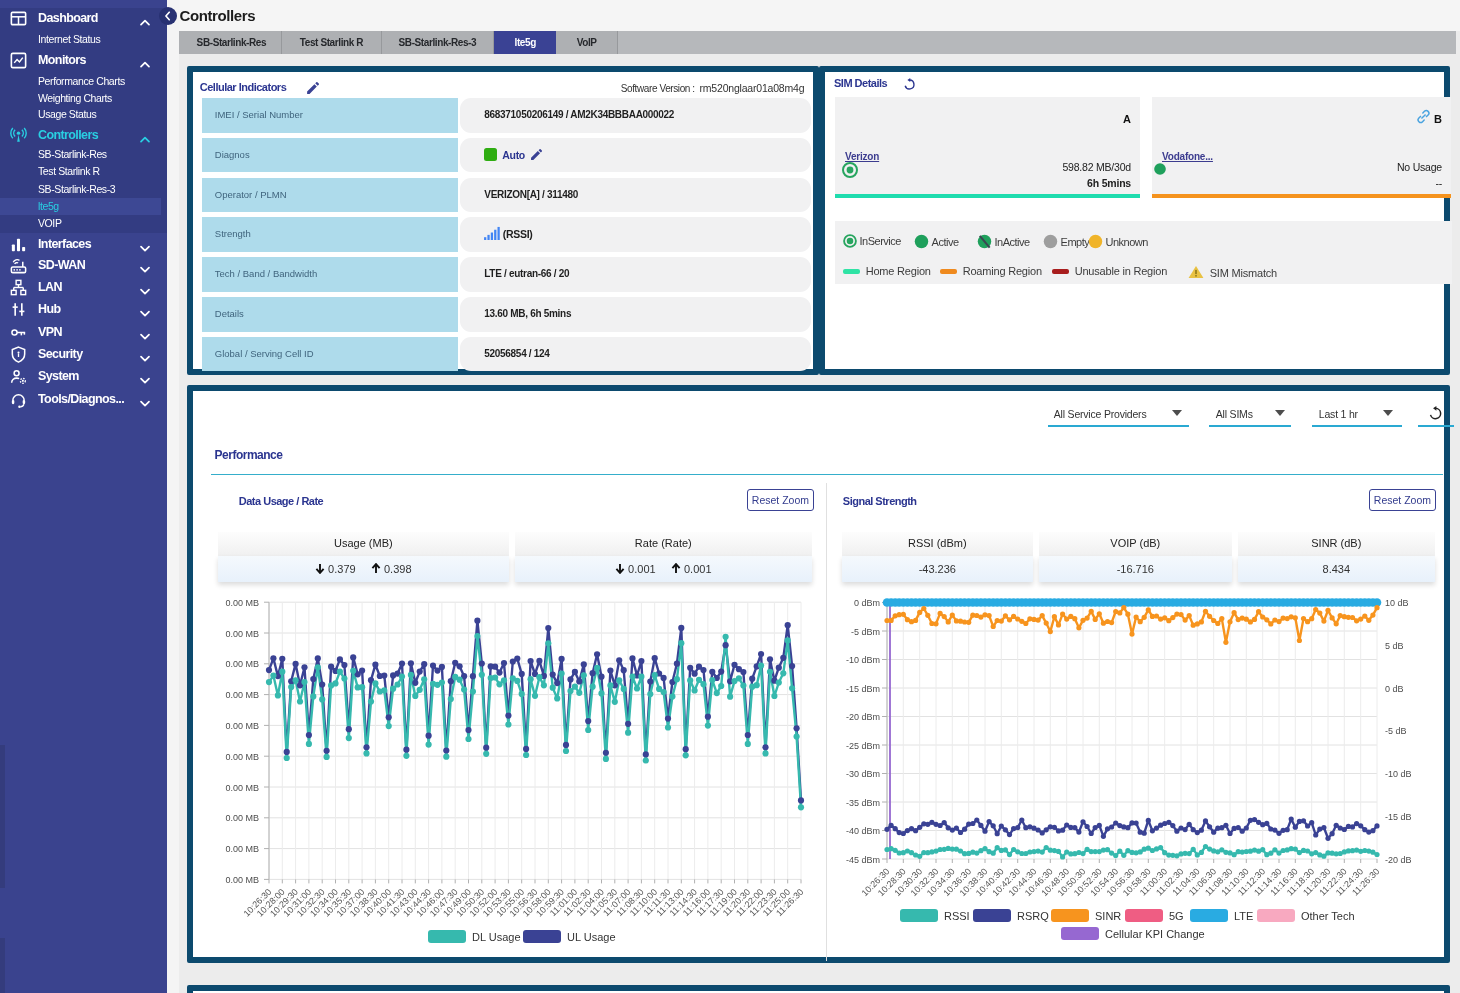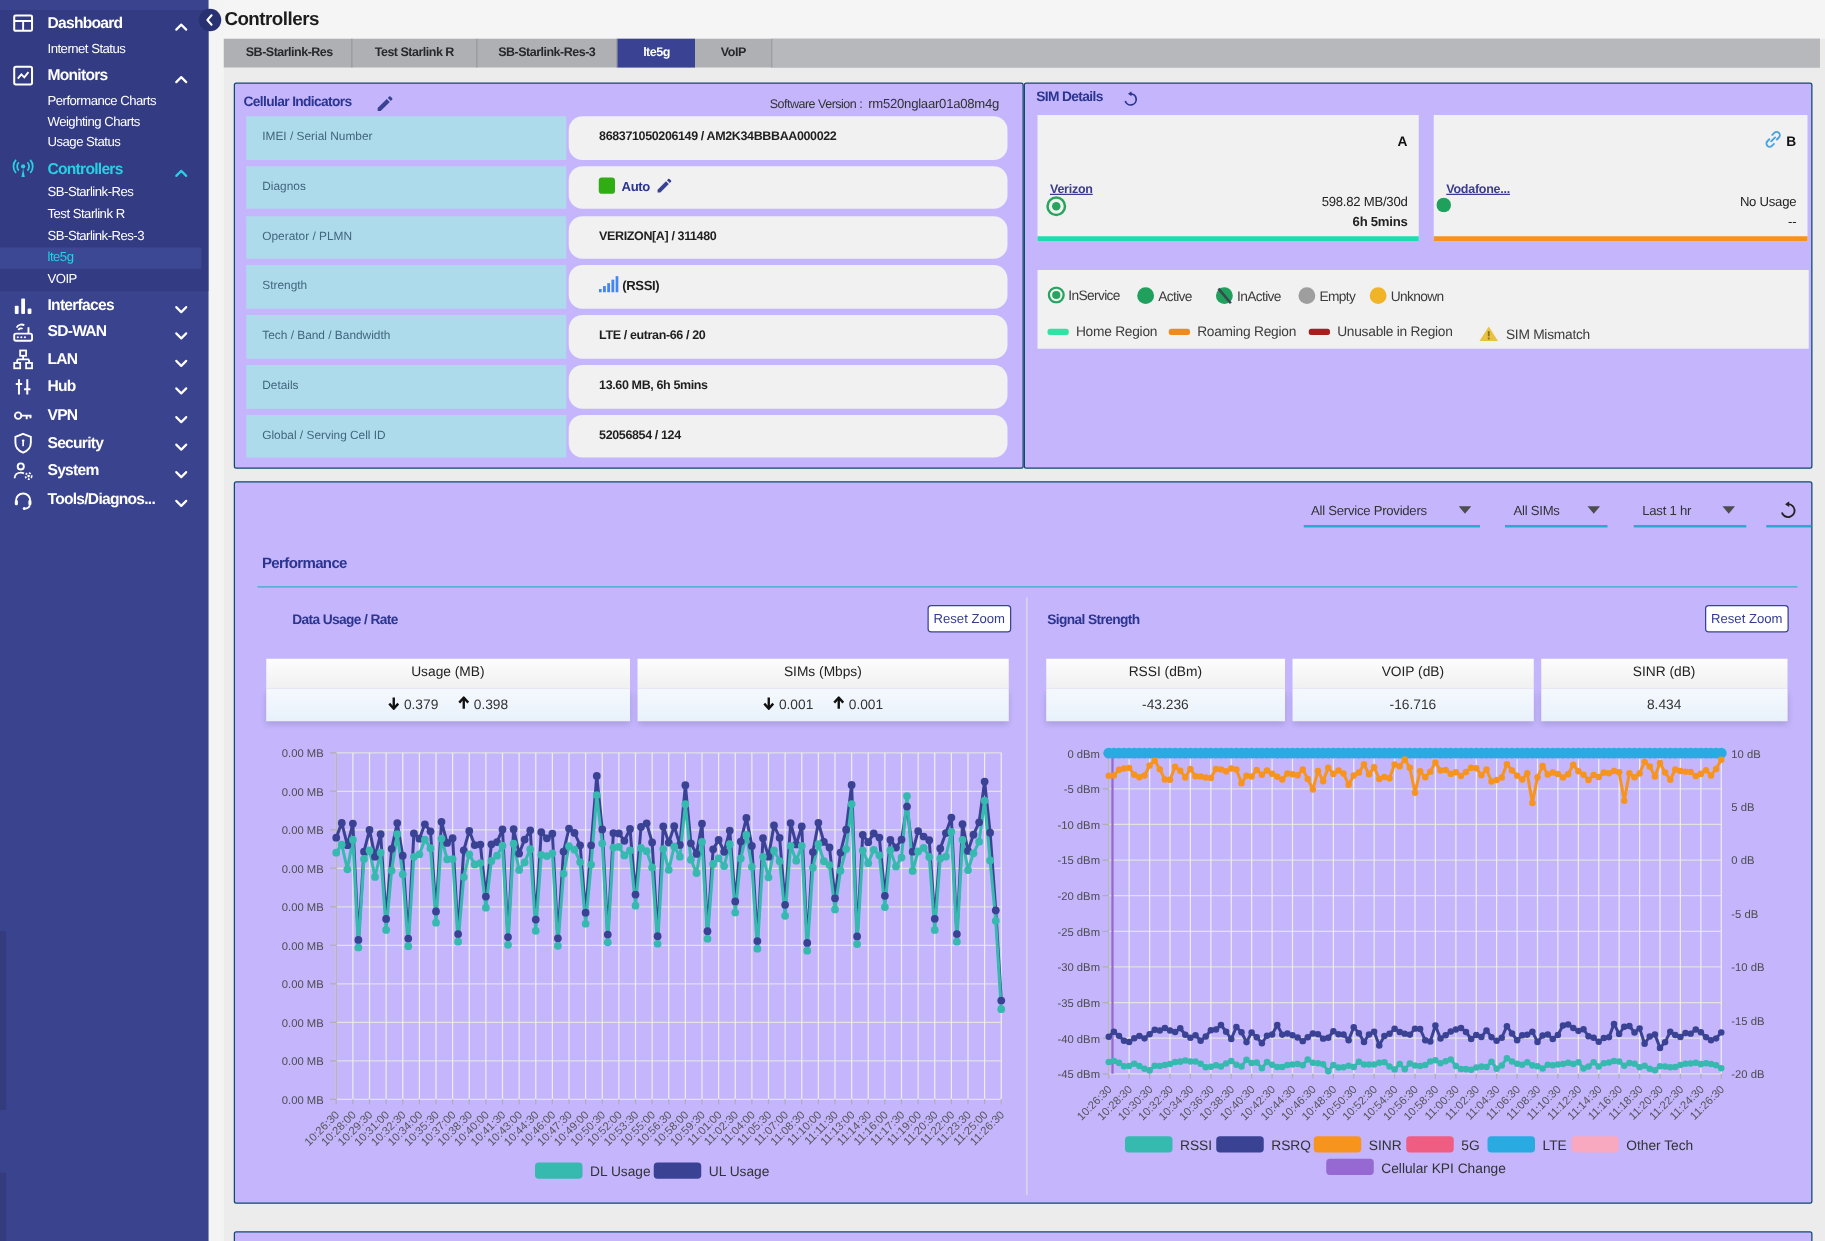--- a/index.html
+++ b/index.html
@@ -21,21 +21,21 @@
 #sidebar .lstripe2 { position:absolute; left:0; top:938px; width:5px; height:55px; background:#343c7d; }
 
 
 #content { position:absolute; left:179px; top:0; width:1281px; height:993px; background:#ececec; }
 #topbar { position:absolute; left:0; top:0; width:1281px; height:31px; background:#f5f5f5; }
 #pagetitle { position:absolute; left:0.5px; top:7px; font-size:15px; font-weight:bold; letter-spacing:-0.4px; color:#1c1c1c; }
 #tabbar { position:absolute; left:0; top:31px; width:1277px; height:23px; background:#aeb0b3; }
 .tab { position:absolute; top:0; height:23px; line-height:23px; text-align:center; font-size:10px; font-weight:bold; letter-spacing:-0.4px; color:#26282c; border-right:1px solid #97999c; }
 .tab.active { background:#3a4294; color:#fff; border-right:none; }
 
-.card { position:absolute; background:#c4b5fd; border:1px solid #0c4a6e; border-radius:2px; }
+.card { position:absolute; background:#ffffff; border:6px solid #0c4a6e; border-radius:2px; }
 .navy { color:#2b3590; }
 
 
 .trow { position:absolute; left:9px; width:800px; height:34.5px; }
 .trow .tl { position:absolute; left:0; top:0; width:256px; height:34.5px; background:#aedbeb; color:#40657e; font-size:9.5px; line-height:34.5px; padding-left:13px; }
 .trow .tr2 { position:absolute; left:258.5px; top:0; width:351px; height:34.5px; background:#f1f1f2; font-size:10px; font-weight:bold; letter-spacing:-0.3px; color:#1f1f1f; line-height:34.5px; padding-left:24px; white-space:nowrap;border-radius:11px; }
 
 
 .simcard { position:absolute; top:25px; height:101px; background:#f1f1f2; }
 .simname { position:absolute; left:10px; top:21px; font-size:10px; font-weight:bold; letter-spacing:-0.2px; color:#3c3c8f; text-decoration:underline;margin-top:33px; }
@@ -333,21 +333,21 @@
         <div class="leg1item" style="left:79px;top:13px;"><svg width="15" height="15" viewBox="0 0 16 16" style="vertical-align:-3.5px;">
             <circle cx="8" cy="8" r="7.2" fill="#1fa05c"></circle>
           </svg>&nbsp;Active</div>
         <div class="leg1item" style="left:142px;top:13px;"><svg width="15" height="15" viewBox="0 0 16 16" style="vertical-align:-3.5px;">
             <circle cx="8" cy="8" r="7.2" fill="#1fa05c"></circle>
             <line x1="3" y1="2" x2="13.5" y2="14.5" stroke="#3b4752" stroke-width="2.2"></line>
           </svg>&nbsp;InActive</div>
         <div class="leg1item" style="left:208px;top:13px;"><svg width="15" height="15" viewBox="0 0 16 16" style="vertical-align:-3.5px;">
             <circle cx="8" cy="8" r="7.2" fill="#9e9e9e"></circle>
           </svg>&nbsp;Empty</div>
-        <div class="leg1item" style="left:265px;top:13px;"><svg width="15" height="15" viewBox="0 0 16 16" style="vertical-align:-3.5px;">
+        <div class="leg1item" style="left:253px;top:13px;"><svg width="15" height="15" viewBox="0 0 16 16" style="vertical-align:-3.5px;">
             <circle cx="8" cy="8" r="7.2" fill="#f0b429"></circle>
           </svg>&nbsp;Unknown</div>
         <div class="leg2item" style="left:8px;top:44px;"><span style="display:inline-block;width:17px;height:4.5px;background:#2fe3a5;border-radius:2px;vertical-align:1.5px;"></span>&nbsp;&nbsp;Home Region</div>
         <div class="leg2item" style="left:105px;top:44px;"><span style="display:inline-block;width:17px;height:4.5px;background:#ef8a1e;border-radius:2px;vertical-align:1.5px;"></span>&nbsp;&nbsp;Roaming Region</div>
         <div class="leg2item" style="left:217px;top:44px;"><span style="display:inline-block;width:17px;height:4.5px;background:#a81d1d;border-radius:2px;vertical-align:1.5px;"></span>&nbsp;&nbsp;Unusable in Region</div>
         <div class="leg2item" style="left:353px;top:44px;"><svg width="16" height="14" viewBox="0 0 19 16" style="vertical-align:-2.5px;">
             <path d="M9.5 1 L18.3 15 H0.7 Z" fill="#e9c243"></path>
             <rect x="8.6" y="5.5" width="1.8" height="5" fill="#8a7414"></rect>
             <rect x="8.6" y="11.6" width="1.8" height="1.8" fill="#8a7414"></rect>
           </svg>&nbsp;&nbsp;SIM Mismatch</div>
@@ -375,21 +375,21 @@
           </svg></span>
       </div>
 
     <div style="position:absolute;left:21.8px;top:57px;font-size:12px;font-weight:bold;letter-spacing:-0.5px;" class="navy">Performance</div>
     <div style="position:absolute;left:17.8px;top:83px;width:1232px;height:0;border-top:1.5px solid #35aecb;"></div>
     <div style="position:absolute;left:633px;top:92px;width:1px;height:478px;background:#e0e0e0;"></div>
 
     <div style="position:absolute;left:26px;top:104px;font-size:11px;font-weight:bold;letter-spacing:-0.5px;padding-left:20px;" class="navy">Data Usage / Rate</div>
     <div class="rzoom" style="left:554px;top:98px;">Reset Zoom</div>
     <div class="statcell stathead" style="left:25px;top:141px;width:291px;height:23.5px;line-height:23.5px;">Usage (MB)</div>
-    <div class="statcell stathead" style="left:322px;top:141px;width:297px;height:23.5px;line-height:23.5px;">SIMs (Mbps)</div>
+    <div class="statcell stathead" style="left:322px;top:141px;width:297px;height:23.5px;line-height:23.5px;">Rate (Rate)</div>
     <div class="statcell statval" style="left:25px;top:164.5px;width:291px;height:26px;line-height:26px;"><svg width="10" height="11" viewBox="0 0 10 11" style="vertical-align:-1.5px;">
           <path d="M5 1 V9" stroke="#111" stroke-width="1.9" fill="none"></path>
           <path d="M1.4 5.9 L5 9.9 L8.6 5.9" fill="none" stroke="#111" stroke-width="1.9"></path>
         </svg> 0.379 &nbsp;&nbsp;&nbsp; <svg width="10" height="11" viewBox="0 0 10 11" style="vertical-align:-1.5px;">
           <path d="M5 10 V2" stroke="#111" stroke-width="1.9" fill="none"></path>
           <path d="M1.4 5.1 L5 1.1 L8.6 5.1" fill="none" stroke="#111" stroke-width="1.9"></path>
         </svg> 0.398</div>
     <div class="statcell statval" style="left:322px;top:164.5px;width:297px;height:26px;line-height:26px;"><svg width="10" height="11" viewBox="0 0 10 11" style="vertical-align:-1.5px;">
           <path d="M5 1 V9" stroke="#111" stroke-width="1.9" fill="none"></path>
           <path d="M1.4 5.9 L5 9.9 L8.6 5.9" fill="none" stroke="#111" stroke-width="1.9"></path>

